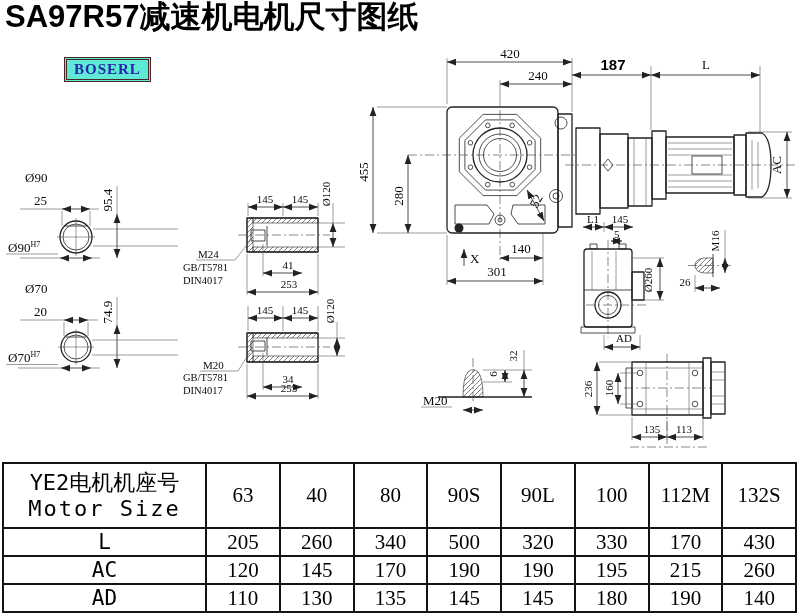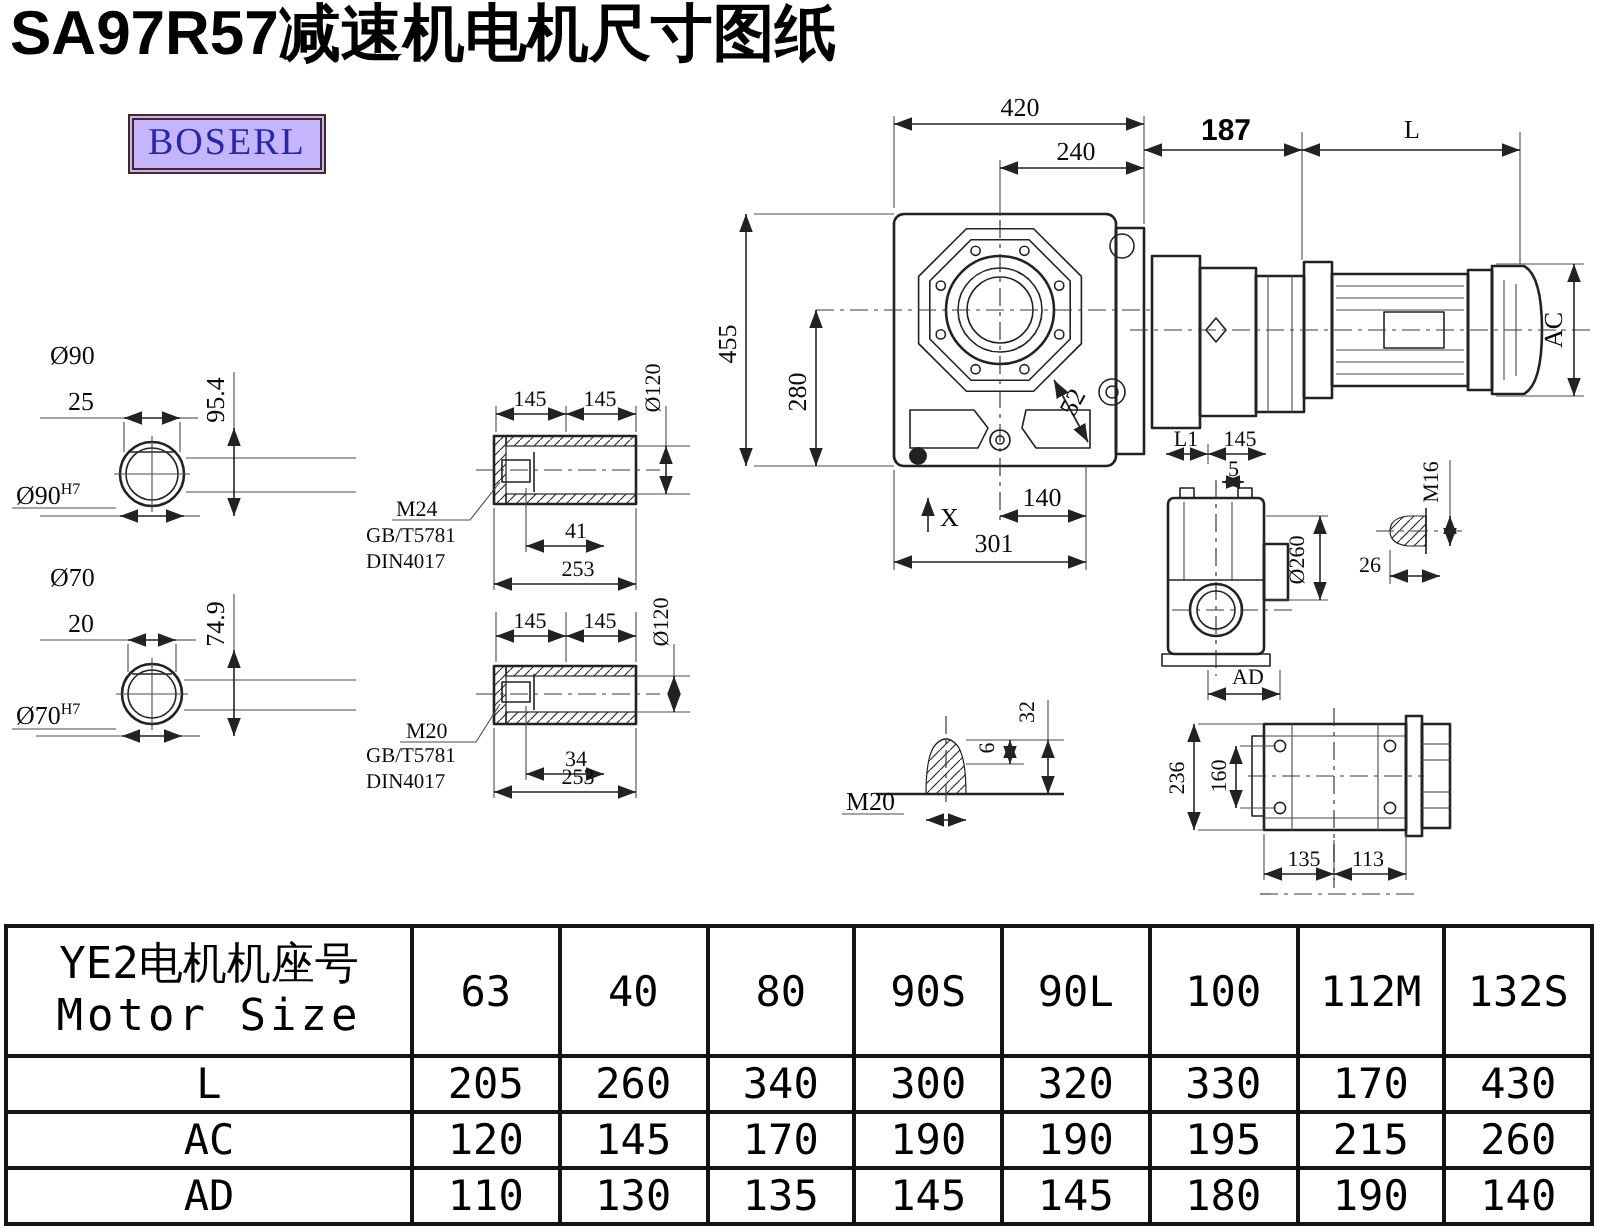--- a/index.html
+++ b/index.html
@@ -6,43 +6,43 @@
   body{
     width:800px;height:613px;position:relative;background:#ffffff;
     font-family:"Liberation Sans",sans-serif;overflow:hidden;
   }
   .page-title{
     position:absolute;left:5px;top:-4px;font-size:31px;font-weight:bold;
     color:#000;letter-spacing:0px;font-family:"Liberation Sans",sans-serif;
   }
   .logo-box{
     position:absolute;left:64px;top:57px;border:3px double #4a2727;
-    background:#c4b5fd;padding:1px 7px;
-    color:#2626a8;font-family:"Liberation Serif",serif;font-weight:normal;
-    font-size:19px;letter-spacing:1px;
+    background:#5eead4;padding:1px 7px;
+    color:#2626a8;font-family:"Liberation Serif",serif;font-weight:bold;
+    font-size:15px;letter-spacing:1px;
   }
   svg.drawing{position:absolute;left:0;top:0;}
   .s1{stroke:#222;stroke-width:1.3;fill:none;stroke-linejoin:round;}
   .s2{stroke:#222;stroke-width:0.8;fill:none;stroke-linejoin:round;}
   .s3{stroke:#4a4a4a;stroke-width:0.55;fill:none;}
   .cl{stroke:#3a3a3a;stroke-width:0.6;fill:none;stroke-dasharray:9 3 2 3;}
   .dim{stroke:#222;stroke-width:0.8;fill:none;marker-start:url(#arr);marker-end:url(#arr);}
   .dimE{stroke:#222;stroke-width:0.8;fill:none;marker-end:url(#arr);}
   .hatchf{fill:url(#h4);stroke:#222;stroke-width:0.6;}
   .solidf{fill:#222;stroke:none;}
   text.dt{font:11px "Liberation Serif",serif;fill:#0a0a0a;}
   text.dt2{font:13px "Liberation Serif",serif;fill:#0a0a0a;}
   text.dt3{font:10.5px "Liberation Serif",serif;fill:#0a0a0a;}
   text.dtb{font:bold 15px "Liberation Sans",sans-serif;fill:#000;}
   .dim-table{
     position:absolute;left:2px;top:462px;width:795px;height:149px;
     border-collapse:collapse;table-layout:fixed;text-align:center;color:#000;
   }
   .dim-table td{border:2px solid #141414;padding:0;font-family:"DejaVu Sans Mono",monospace;}
-  .dim-table td.num{font-size:21px;}
+  .dim-table td.num{font-size:21px;font-family:Liberation Serif, serif;}
   .dim-table td.rowlab{font-size:21px;}
   .hdr-cn{font-size:22px;line-height:26px;font-family:"DejaVu Sans Mono","Liberation Sans",monospace;}
   .hdr-en{font-size:22px;line-height:26px;font-family:"DejaVu Sans Mono",monospace;letter-spacing:2px;}
 </style>
 </head>
 <body>
 
 <div class="page-title">SA97R57减速机电机尺寸图纸</div>
 <div class="logo-box">BOSERL</div>
 
@@ -378,21 +378,21 @@
     <td class="num">90L</td>
     <td class="num">100</td>
     <td class="num">112M</td>
     <td class="num">132S</td>
   </tr>
   <tr style="height:28px">
     <td class="rowlab">L</td>
     <td class="num">205</td>
     <td class="num">260</td>
     <td class="num">340</td>
-    <td class="num">300</td>
+    <td class="num">500</td>
     <td class="num">320</td>
     <td class="num">330</td>
     <td class="num">170</td>
     <td class="num">430</td>
   </tr>
   <tr style="height:28px">
     <td class="rowlab">AC</td>
     <td class="num">120</td>
     <td class="num">145</td>
     <td class="num">170</td>

